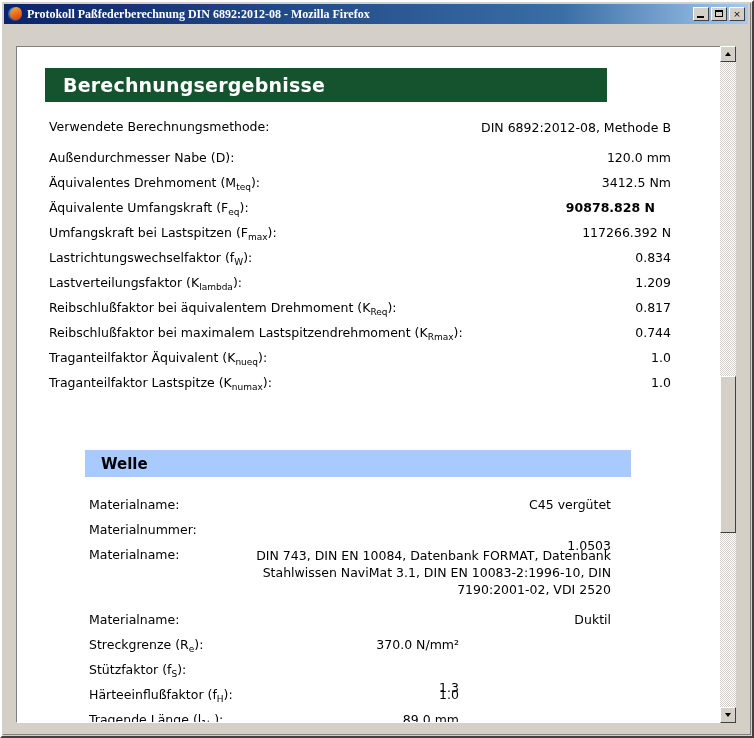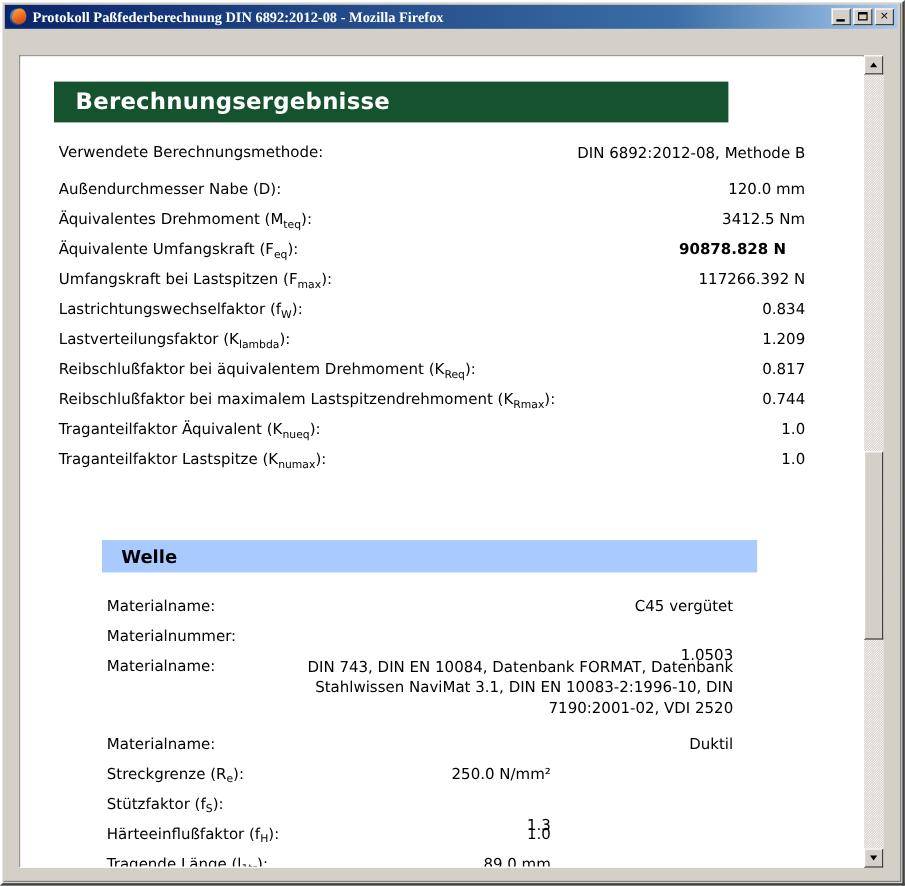--- a/index.html
+++ b/index.html
@@ -370,21 +370,21 @@
             <div class="row" style="left: 72px; top: 500px; width: 522px;">
               <span class="label">Materialname:</span>
               <span class="value wrapped" style="right: 0px; width: 370px; left: auto;">DIN 743, DIN EN 10084, Datenbank FORMAT, Datenbank Stahlwissen NaviMat 3.1, DIN EN 10083-2:1996-10, DIN 7190:2001-02, VDI 2520</span>
             </div>
             <div class="row" style="left: 72px; top: 565px; width: 522px;">
               <span class="label">Materialname:</span>
               <span class="value" style="right: 0px;">Duktil</span>
             </div>
             <div class="row" style="left: 72px; top: 590px; width: 522px;">
               <span class="label">Streckgrenze (R<sub>e</sub>):</span>
-              <span class="value" style="right: 152px;">250.0 N/mm²</span>
+              <span class="value" style="right: 152px;">370.0 N/mm²</span>
             </div>
             <div class="row" style="left: 72px; top: 615px; width: 522px;">
               <span class="label">Stützfaktor (f<sub>S</sub>):</span>
               <span class="value" style="right: 152px; margin-top: 18px;">1.3</span>
             </div>
             <div class="row" style="left: 72px; top: 640px; width: 522px;">
               <span class="label">Härteeinflußfaktor (f<sub>H</sub>):</span>
               <span class="value" style="right: 152px;">1.0</span>
             </div>
             <div class="row" style="left: 72px; top: 665px; width: 522px;">

